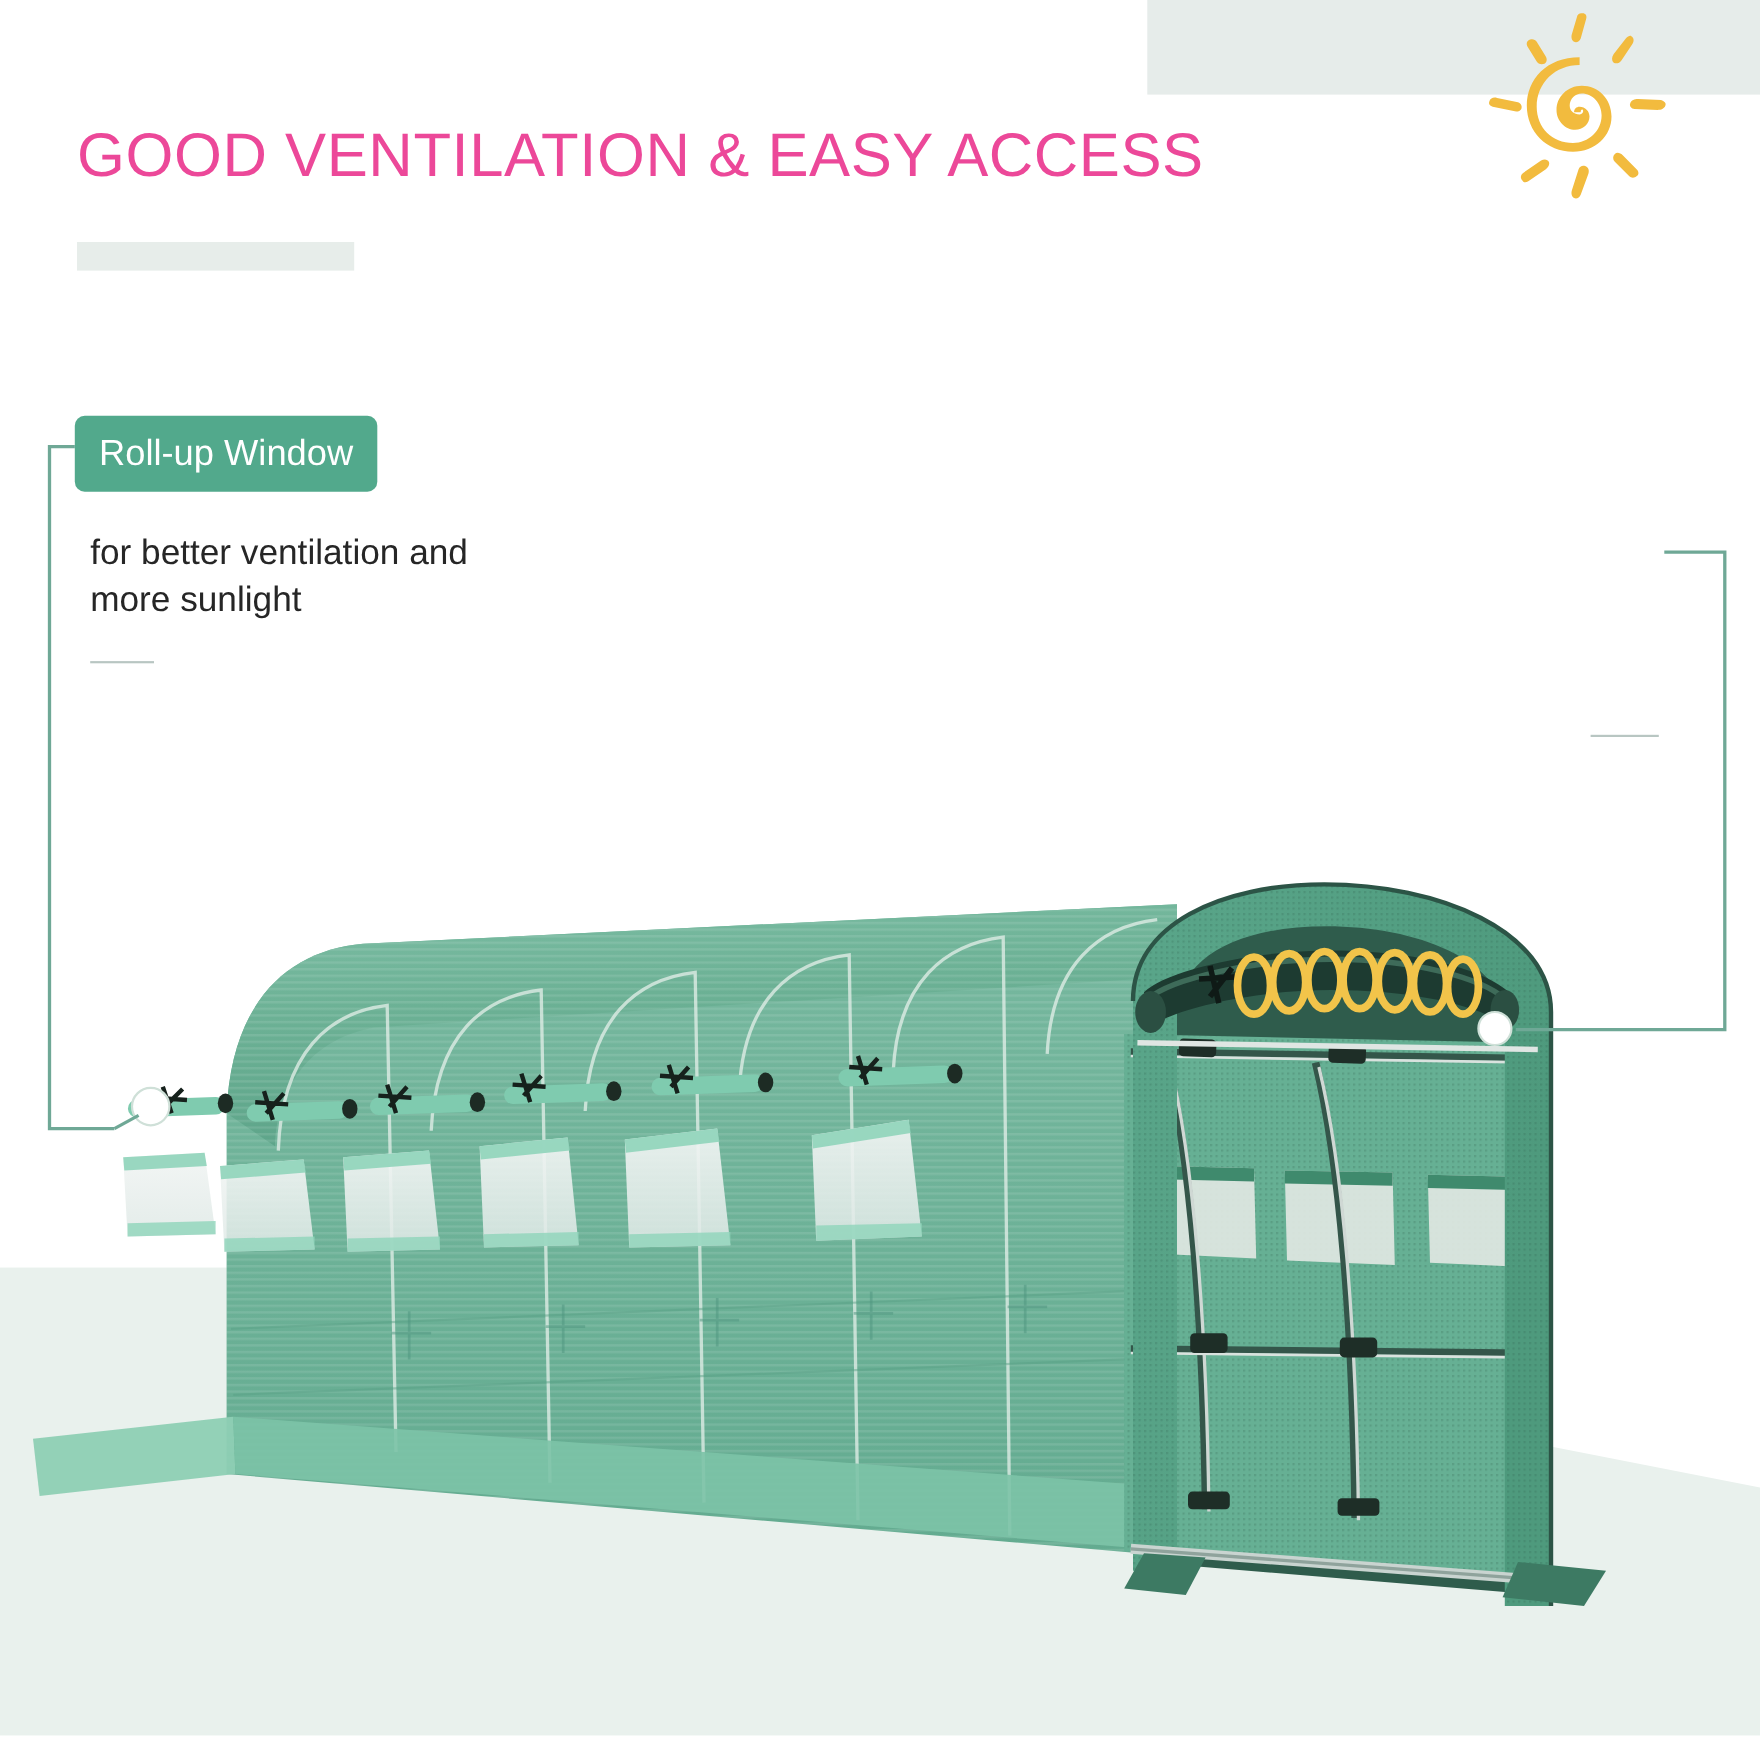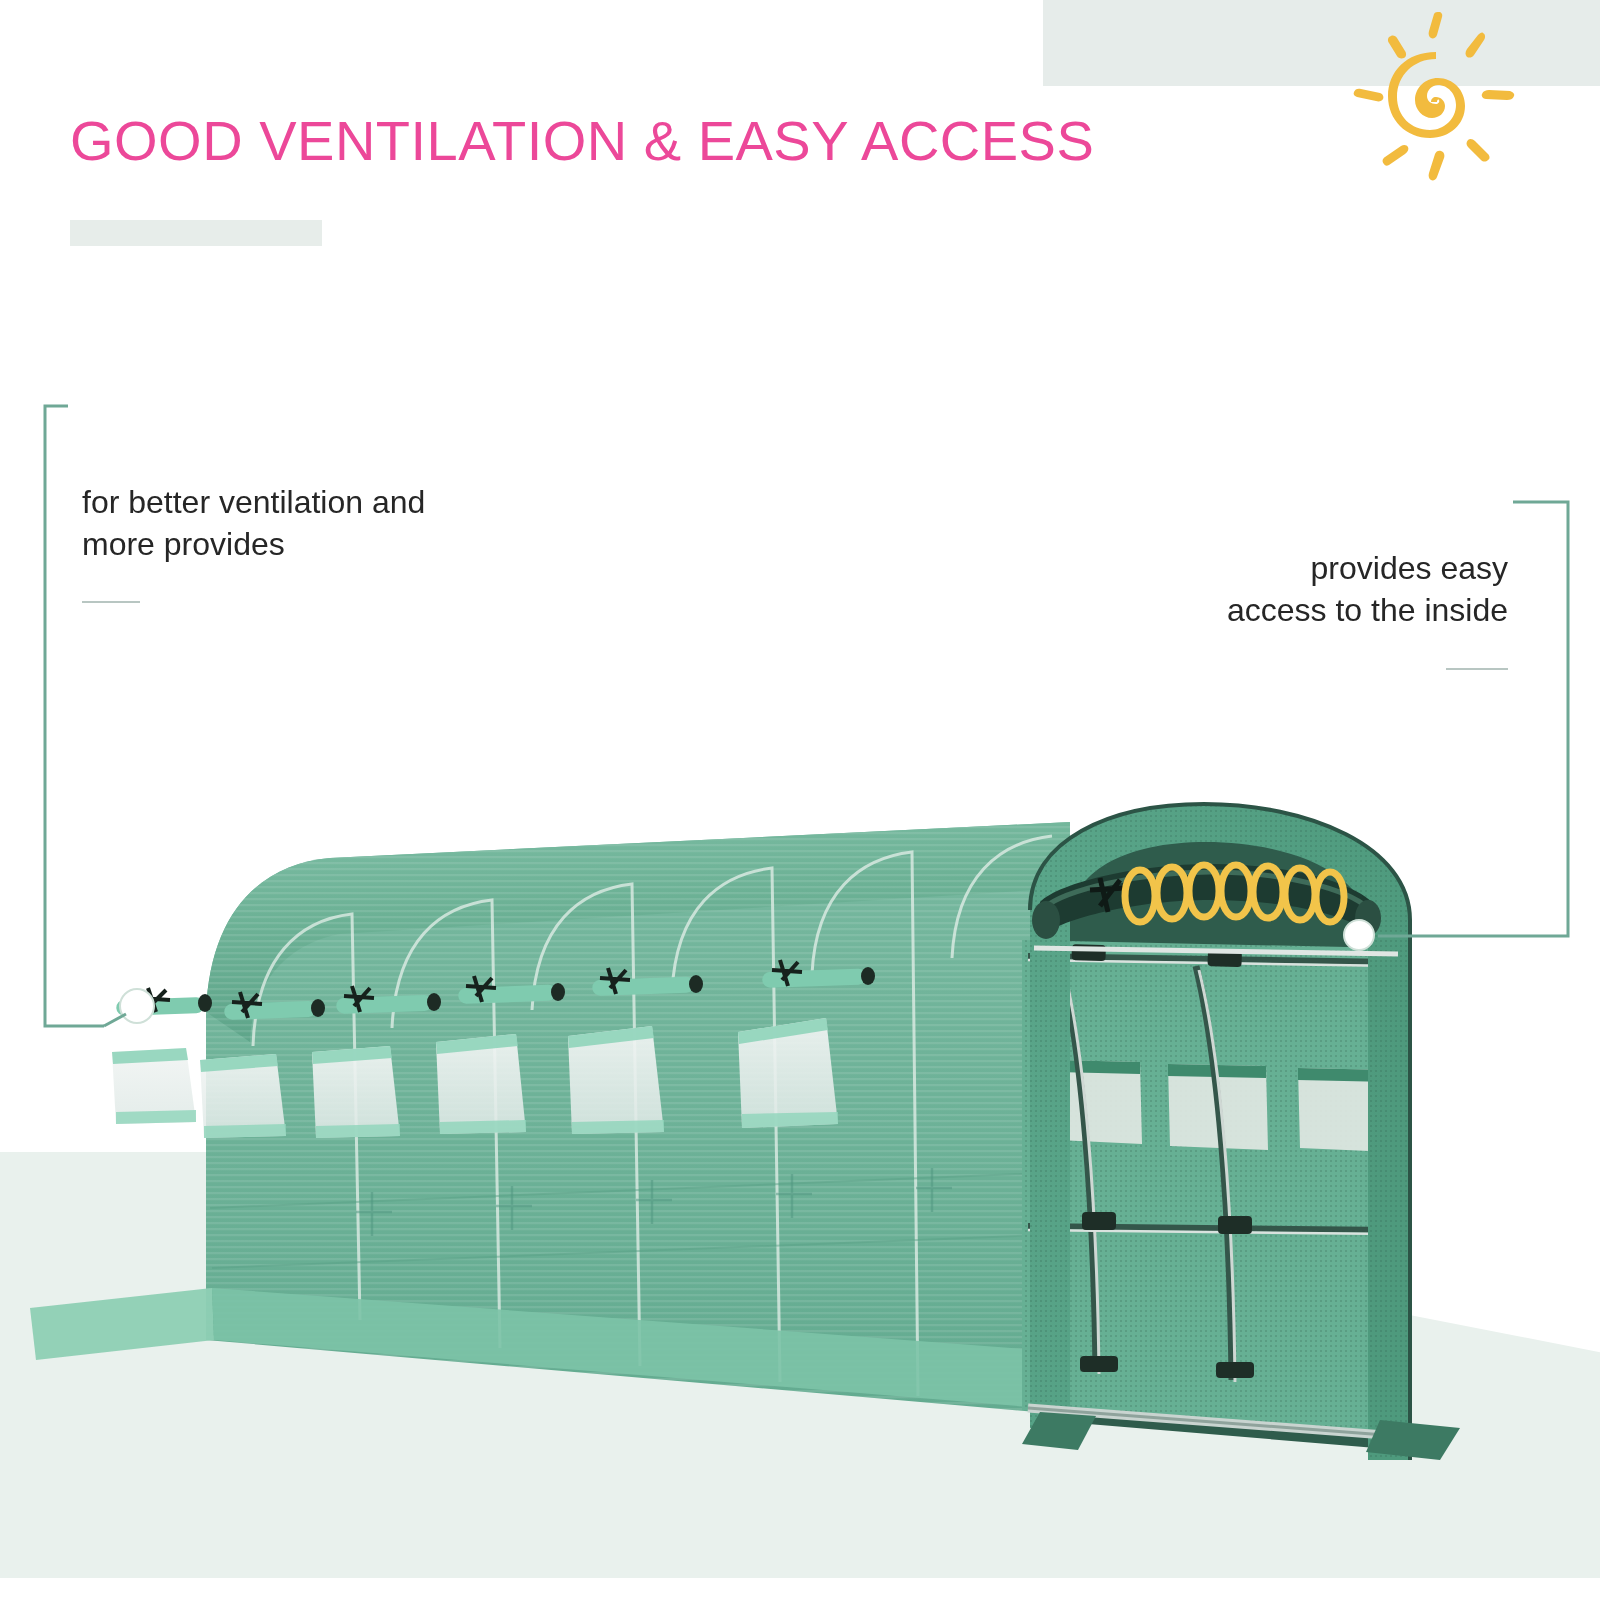--- a/index.html
+++ b/index.html
@@ -364,21 +364,20 @@
     <path d="M68 406 L45 406 L45 1026 L104 1026" stroke="#6fa896" stroke-width="3" fill="none"></path>
 
     <circle cx="137" cy="1006" r="17" fill="#ffffff" stroke="#cfe0d8" stroke-width="2"></circle>
     <path d="M104 1026 L126 1014" stroke="#6fa896" stroke-width="3" fill="none"></path>
 
     <path d="M1513 502 L1568 502 L1568 936 L1378 936" stroke="#6fa896" stroke-width="3" fill="none"></path>
 
     <circle cx="1359" cy="935" r="15" fill="#ffffff" stroke="#cfe0d8" stroke-width="2"></circle>
   </svg>
 
+  <div class="chip chip-left">Roll-up Window</div>
   <div class="body-text body-left">for better ventilation and
-more provides</div>
+more sunlight</div>
   <div class="mini-rule mini-rule-left"></div>
 
-  <div class="body-text body-right">provides easy
-access to the inside</div>
   <div class="mini-rule mini-rule-right"></div>
 
 </div>
 
 </body></html>

